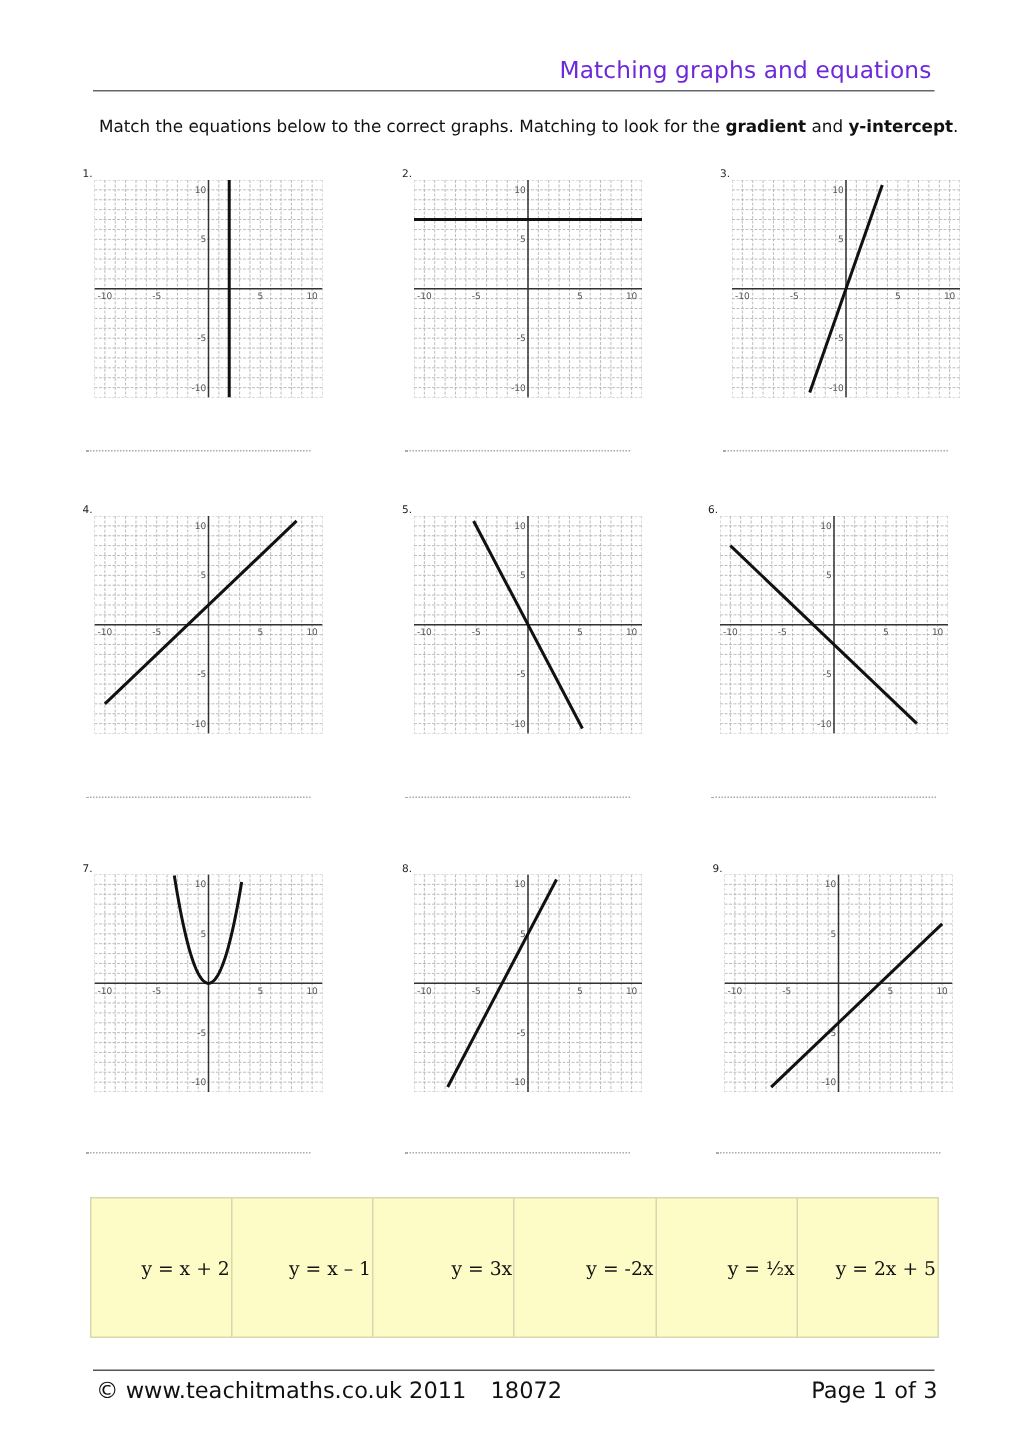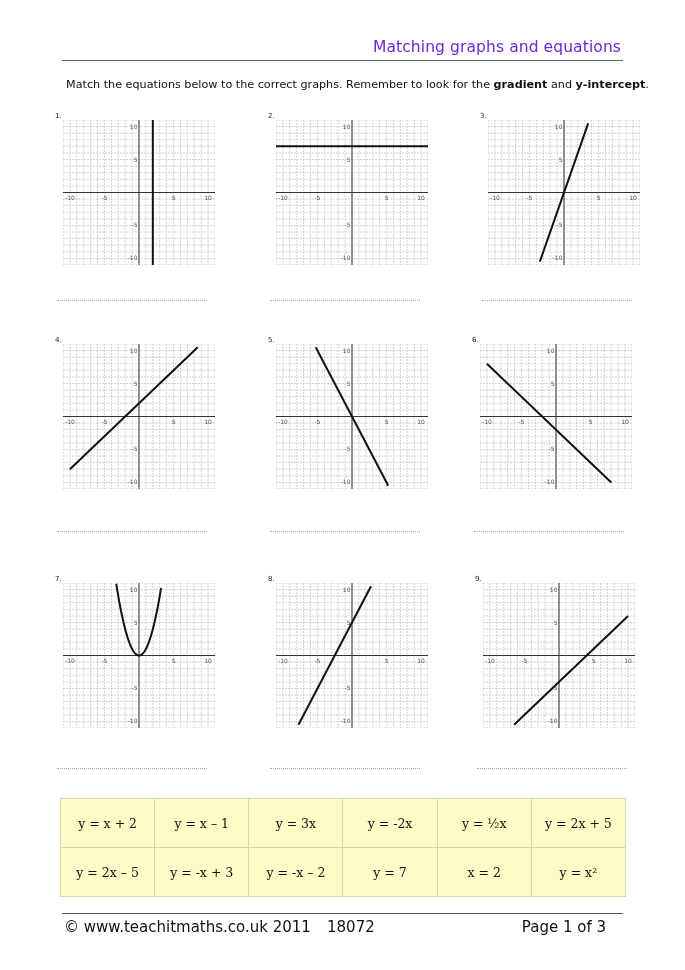--- a/index.html
+++ b/index.html
@@ -6,34 +6,34 @@
   body{width:685px;height:970px;position:relative;overflow:hidden;font-family:"DejaVu Sans","Liberation Sans",sans-serif;color:#111;}
   .header-title{position:absolute;right:64px;top:38px;font-size:15.5px;color:#6d28d9;letter-spacing:0.1px;}
   .header-rule{position:absolute;left:62px;right:62px;top:60px;border-top:1px solid #666;}
   .instructions{position:absolute;left:66px;top:78px;font-size:11.2px;color:#111;white-space:nowrap;}
   .instructions b{font-weight:bold;}
   .graph-cell{position:absolute;width:200px;height:210px;}
   .graph-num{position:absolute;left:0;top:0;font-size:7px;color:#222;}
   .graph-svg{position:absolute;left:8px;top:8px;}
   .answer-line{position:absolute;left:0;width:150px;border-top:1px dotted #aaa;}
   .eq-table{position:absolute;left:60px;top:798px;width:566px;height:94px;border-collapse:collapse;background:#fdfcc6;}
-  .eq-table td{border:1px solid #d8d7b0;width:84px;height:46px;text-align:center;font-family:"DejaVu Serif","Liberation Serif",serif;font-size:12.5px;color:#111;margin-left:44px;}
+  .eq-table td{border:1px solid #d8d7b0;width:84px;height:46px;text-align:right;font-family:"DejaVu Serif","Liberation Serif",serif;font-size:12.5px;color:#111;margin-left:44px;}
   .footer-rule{position:absolute;left:62px;right:62px;top:913px;border-top:1px solid #555;}
   .footer{position:absolute;top:918px;font-size:15px;color:#111;}
   .footer.left{left:64px;}
   .footer.mid{left:327px;}
-  .footer.right{right:79px;}
+  .footer.right{right:60px;}
 </style>
 </head>
 <body>
 
 <div class="header-title">Matching graphs and equations</div>
 <div class="header-rule"></div>
 
-<div class="instructions"><span>Match the equations below to the correct graphs.  Remember to look for the </span><b>gradient</b><span> and </span><b>y-intercept</b><span>.</span></div>
+<div class="instructions"><span>Match the equations below to the correct graphs.  Matching to look for the </span><b>gradient</b><span> and </span><b>y-intercept</b><span>.</span></div>
 
 <div id="graphs">
     <div class="graph-cell" style="left: 55px; top: 112px;">
       <div class="graph-num">1.</div>
       <svg class="graph-svg" width="152" height="145">
         <line x1="0" x2="0" y1="0" y2="145" stroke="#b5b5b5" stroke-width="0.6" stroke-dasharray="2,1"></line>
         <line y1="145" y2="145" x1="0" x2="152" stroke="#b5b5b5" stroke-width="0.6" stroke-dasharray="2,1"></line>
         <line x1="6.909090909090909" x2="6.909090909090909" y1="0" y2="145" stroke="#b5b5b5" stroke-width="0.6" stroke-dasharray="2,1"></line>
         <line y1="138.4090909090909" y2="138.4090909090909" x1="0" x2="152" stroke="#b5b5b5" stroke-width="0.6" stroke-dasharray="2,1"></line>
         <line x1="13.818181818181818" x2="13.818181818181818" y1="0" y2="145" stroke="#b5b5b5" stroke-width="0.6" stroke-dasharray="2,1"></line>
@@ -601,27 +601,19 @@
 <table class="eq-table">
   <tbody>
       <tr>
     <td>y = x + 2</td>
     <td>y = x – 1</td>
     <td>y = 3x</td>
     <td>y = -2x</td>
     <td>y = ½x</td>
     <td>y = 2x + 5</td>
   </tr>
-  <tr>
-    <td>y = 2x – 5</td>
-    <td>y = -x + 3</td>
-    <td>y = -x – 2</td>
-    <td>y = 7</td>
-    <td>x = 2</td>
-    <td>y = x²</td>
-  </tr>
 </tbody>
   </table>
 
 <div class="footer-rule"></div>
 <div class="footer left">© www.teachitmaths.co.uk 2011</div>
 <div class="footer mid">18072</div>
 <div class="footer right">Page 1 of 3</div>
 
 </body></html>

